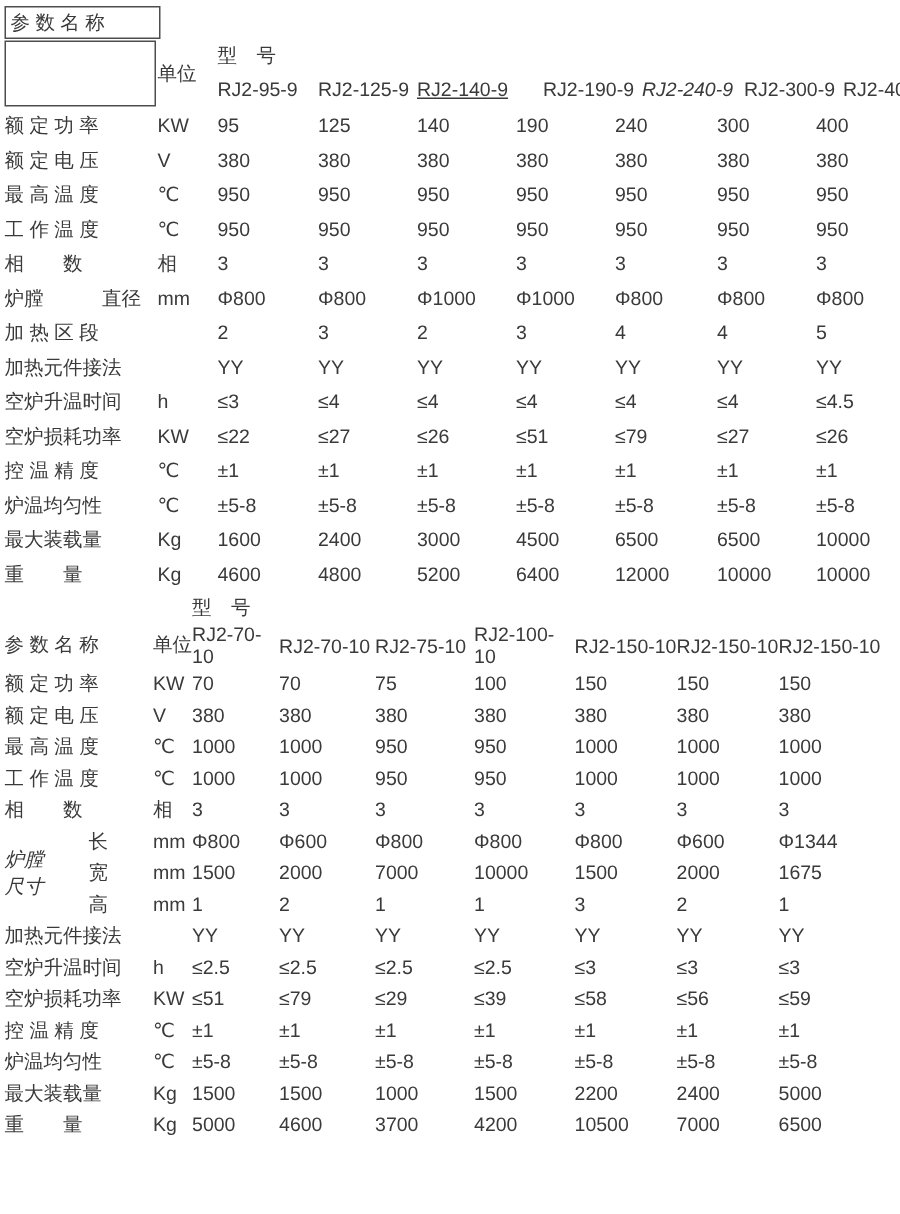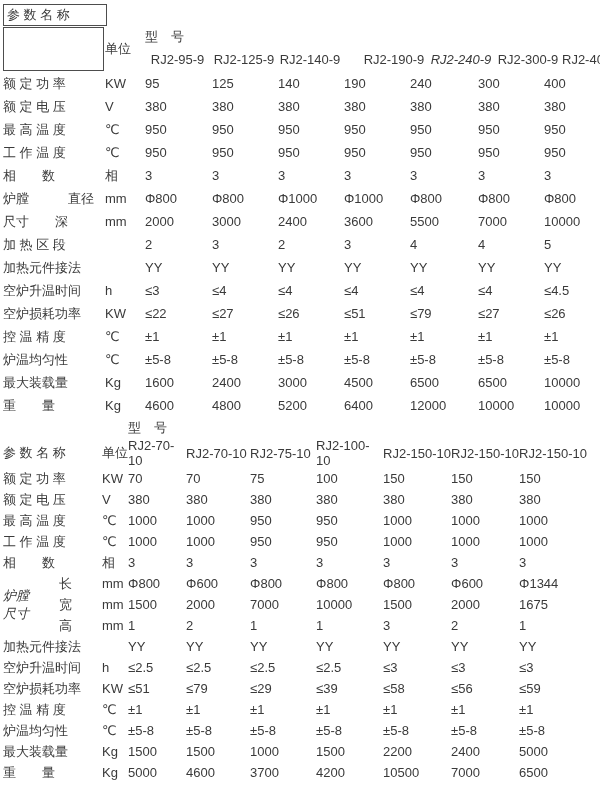--- a/index.html
+++ b/index.html
@@ -15,21 +15,21 @@
   #t2 tbody td{height:21px;}
   
   .t1-h1 td{height:28px;vertical-align:top;}
   .t1-h2 td{height:46px;}
   .param-box{width:99px;height:20px;margin-top:1px;border:1px solid #4d4d4d;line-height:20px;padding-left:3px;box-sizing:content-box;}
   .empty-box{width:99px;height:42px;margin-top:1px;border:1px solid #4d4d4d;box-sizing:content-box;}
   .box-cell{vertical-align:top;padding-left:3px;}
   .header-span-cell{padding:0;vertical-align:top;}
   .model-header{height:22px;line-height:22px;padding-left:2px;}
   .models-flex{display:flex;height:24px;line-height:24px;}
-  .model-cell{flex:0 0 auto;padding-left:2px;box-sizing:border-box;text-align:center;}
+  .model-cell{flex:0 0 auto;padding-left:2px;box-sizing:border-box;}
   
   .t2-h1 td{height:22px;}
   .t2-h2 td{height:46px;}
   .model-td{line-height:15px;}
   .wrap{white-space:normal;word-break:break-word;}
   
   .group-cell{vertical-align:middle;padding-left:3px;}
   .group-cell div{line-height:18px;font-style:italic;}
   .sub-cell{padding-left:2px;}
 </style>
@@ -59,21 +59,21 @@
     <tr class="t1-h2">
       <td class="box-cell">
         <div class="empty-box"></div>
       </td>
       <td>单位</td>
       <td colspan="7" class="header-span-cell">
         <div class="model-header">型　号</div>
         <div class="models-flex">
             <span class="model-cell" style="width: 67px;">RJ2-95-9</span>
             <span class="model-cell" style="width: 66px;">RJ2-125-9</span>
-            <span class="model-cell" style="width: 66px;">RJ2-140-9</span>
+            <span class="model-cell" style="width: 66px; text-decoration: underline;">RJ2-140-9</span>
             <span class="model-cell" style="width: 66px; margin-left: 18px;">RJ2-190-9</span>
             <span class="model-cell" style="width: 68px; font-style: italic;">RJ2-240-9</span>
             <span class="model-cell" style="width: 66px;">RJ2-300-9</span>
             <span class="model-cell" style="width: 58px;">RJ2-400-9</span>
           </div>
       </td>
     </tr>
   </tbody>
   <tbody>
       <tr>
@@ -134,31 +134,20 @@
       <tr>
         <td class="label-cell">炉膛　　　直径</td>
         <td class="unit-cell">mm</td>
         <td class="value-cell">Φ800</td>
         <td class="value-cell">Φ800</td>
         <td class="value-cell">Φ1000</td>
         <td class="value-cell">Φ1000</td>
         <td class="value-cell">Φ800</td>
         <td class="value-cell">Φ800</td>
         <td class="value-cell">Φ800</td>
-      </tr>
-      <tr>
-        <td class="label-cell">尺寸　　深</td>
-        <td class="unit-cell">mm</td>
-        <td class="value-cell">2000</td>
-        <td class="value-cell">3000</td>
-        <td class="value-cell">2400</td>
-        <td class="value-cell">3600</td>
-        <td class="value-cell">5500</td>
-        <td class="value-cell">7000</td>
-        <td class="value-cell">10000</td>
       </tr>
       <tr>
         <td class="label-cell">加 热 区 段</td>
         <td class="unit-cell"></td>
         <td class="value-cell">2</td>
         <td class="value-cell">3</td>
         <td class="value-cell">2</td>
         <td class="value-cell">3</td>
         <td class="value-cell">4</td>
         <td class="value-cell">4</td>

